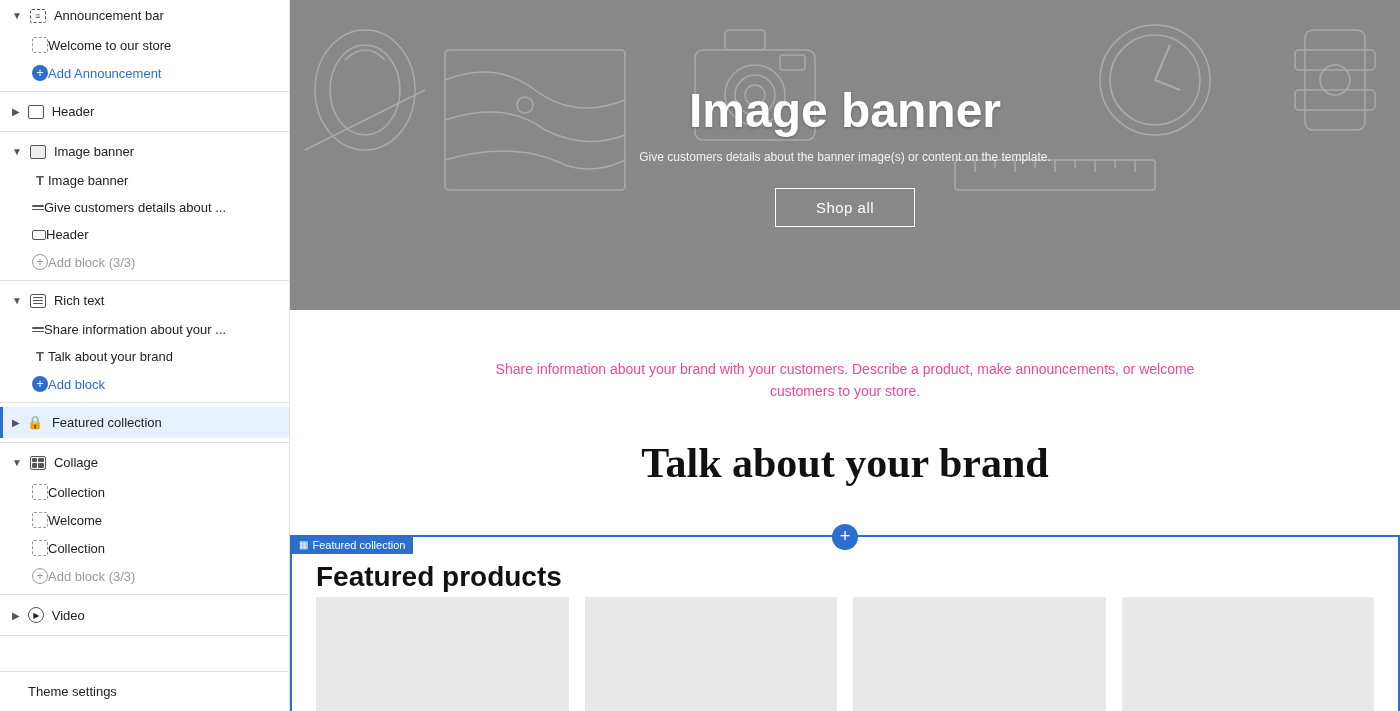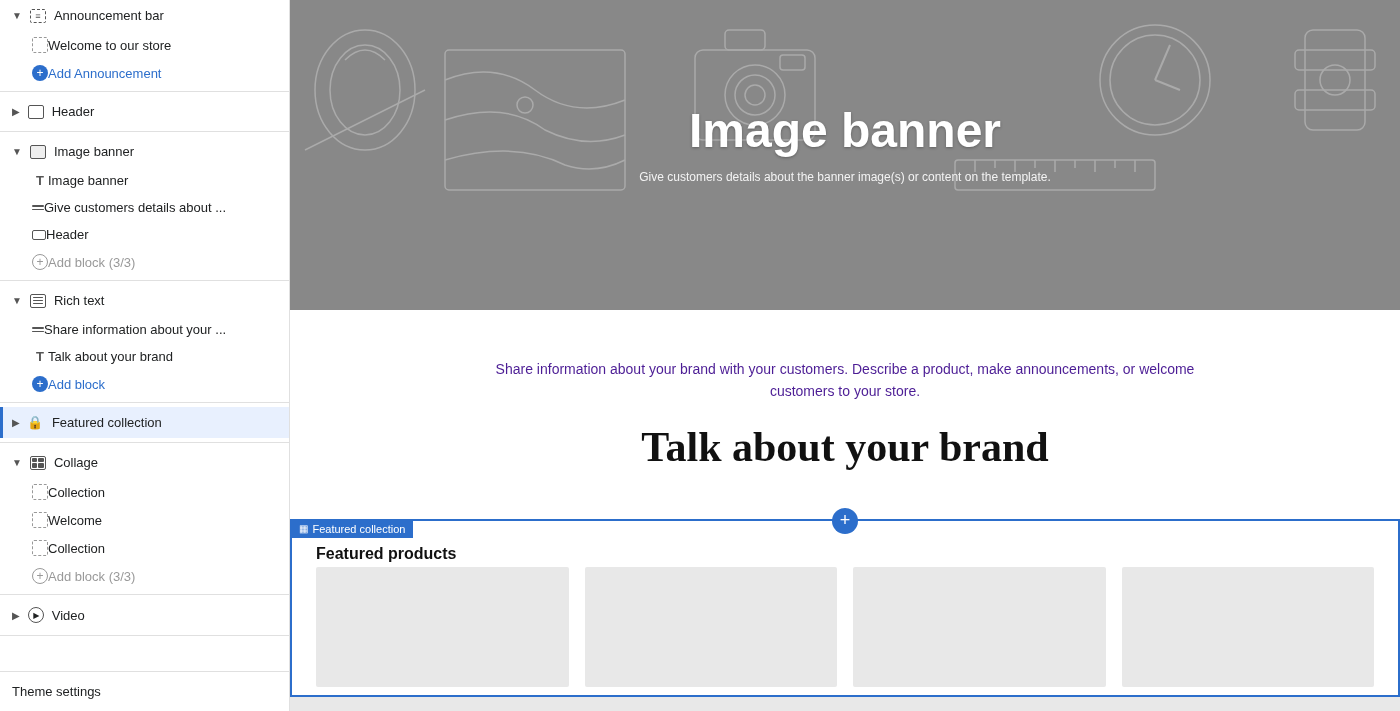--- a/index.html
+++ b/index.html
@@ -72,21 +72,21 @@
       color: #999;
       font-size: 12px;
       display: flex; align-items: center; justify-content: center;
       line-height: 1;
     }
     .icon-chevron { font-size: 10px; color: #555; }
 
     .divider { height: 1px; background: #e0e0e0; margin: 4px 0; }
 
     .theme-settings {
-      padding: 12px 12px;
+      padding: 12px 28px;
       font-size: 13px;
       color: #202223;
       font-weight: 500;
       margin-top: auto;
       border-top: 1px solid #e0e0e0;
       cursor: pointer;
     }
 
     
     #main {
@@ -135,21 +135,21 @@
       cursor: pointer;
       letter-spacing: 0.5px;
     }
 
     
     .rich-text-section {
       background: white;
       padding: 48px 20px;
       text-align: center;
     }
-    .rich-text-desc { font-size: 14px; color: #4c1d95; line-height: 1.6; max-width: 700px; margin: 0 auto 20px; }
+    .rich-text-desc { font-size: 14px; color: #ec4899; line-height: 1.6; max-width: 700px; margin: 0 auto 36px; }
     .rich-text-heading { font-size: 42px; font-weight: 700; color: #111; font-family: Georgia, serif; }
 
     
     .featured-section-wrapper {
       position: relative;
       border: 2px solid #2c6ecb;
       background: white;
     }
     .featured-section-label {
       position: absolute;
@@ -171,21 +171,21 @@
       background: #2c6ecb;
       border-radius: 50%;
       color: white;
       font-size: 18px;
       display: flex; align-items: center; justify-content: center;
       cursor: pointer;
       z-index: 10;
     }
 
     .featured-content { padding: 24px 24px 0; }
-    .featured-title { font-size: 16px; font-weight: 600; color: #111; margin-bottom: 4px; }
+    .featured-title { font-size: 28px; font-weight: 600; color: #111; margin-bottom: 4px; }
 
     .products-grid {
       display: grid;
       grid-template-columns: repeat(4, 1fr);
       gap: 16px;
     }
     .product-card { }
     .product-image-placeholder {
       width: 100%;
       height: 120px;
@@ -386,20 +386,21 @@
           <line x1="140" y1="0" x2="140" y2="12"></line>
           <line x1="160" y1="0" x2="160" y2="8"></line>
           <line x1="180" y1="0" x2="180" y2="12"></line>
         </g>
       </svg>
     </div>
 
     <div class="banner-content">
       <div class="banner-title">Image banner</div>
       <div class="banner-subtitle">Give customers details about the banner image(s) or content on the template.</div>
+      <button class="shop-all-btn">Shop all</button>
     </div>
   </div>
 
   <div class="rich-text-section">
     <div class="rich-text-desc">Share information about your brand with your customers. Describe a product, make announcements, or
 welcome customers to your store.</div>
     <div class="rich-text-heading">Talk about your brand</div>
   </div>
 
   <div class="featured-section-wrapper">

